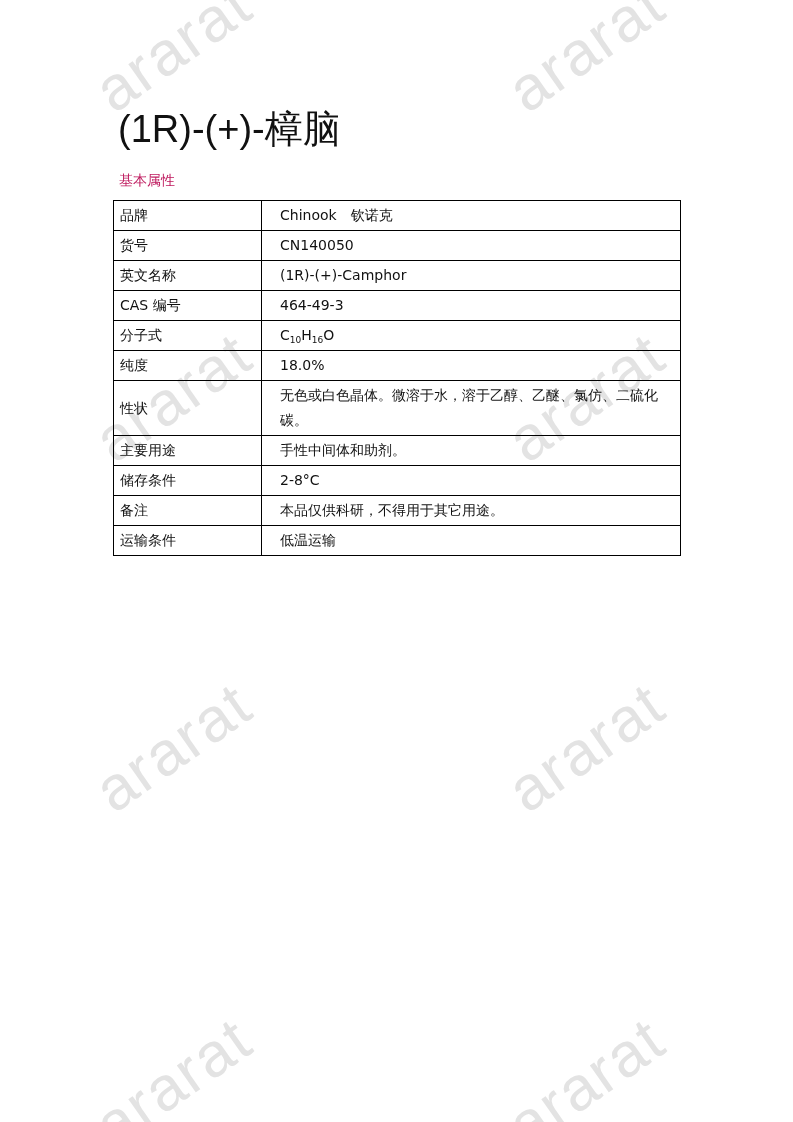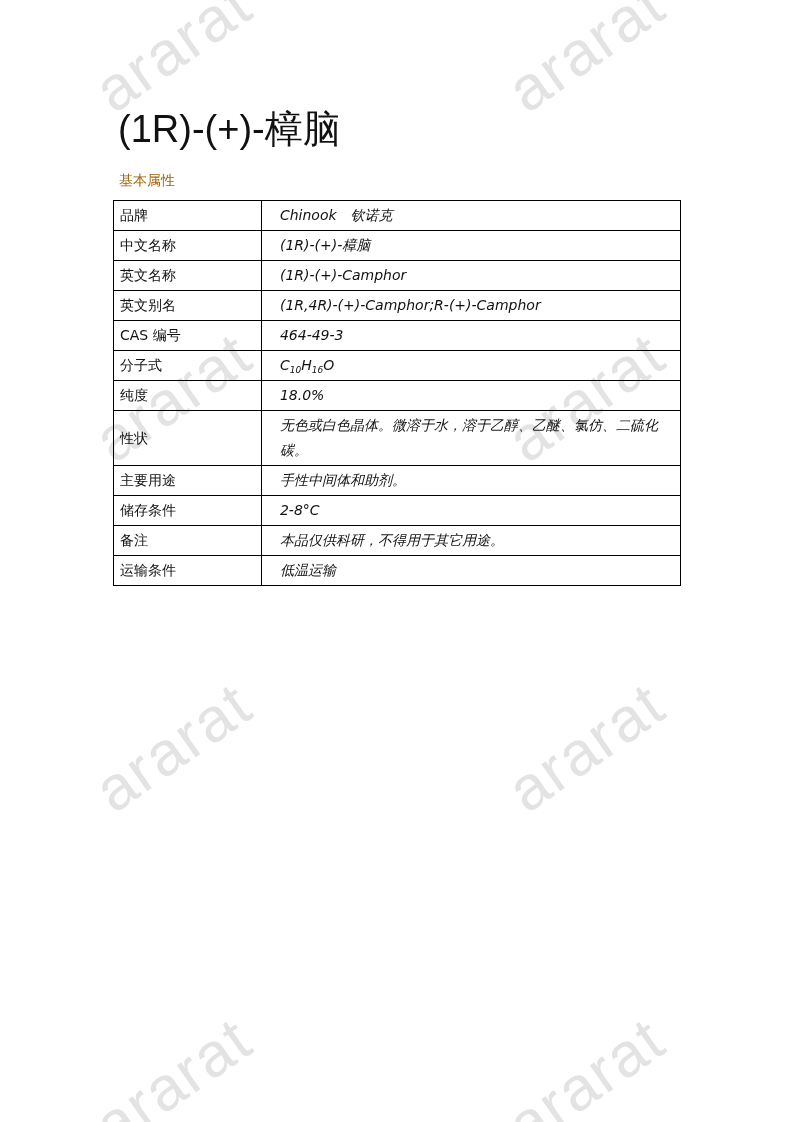--- a/index.html
+++ b/index.html
@@ -38,21 +38,21 @@
       line-height: 50px;
       color: #111111;
       z-index: 1;
     }
     .section-label {
       position: absolute;
       left: 119px;
       top: 170px;
       font-size: 14px;
       line-height: 20px;
-      color: #a16207;
+      color: #be185d;
       z-index: 1;
     }
     table.props {
       position: absolute;
       left: 113px;
       top: 200px;
       width: 568px;
       border-collapse: collapse;
       z-index: 1;
       font-size: 14px;
@@ -63,21 +63,20 @@
       vertical-align: middle;
       line-height: 25px;
       height: 22px;
     }
     table.props td.key {
       width: 138px;
     }
     table.props td.val {
       width: 403px;
       padding-left: 18px;
-      font-style: italic;
     }
     sub {
       font-size: 9px;
       vertical-align: -3px;
       line-height: 0;
       text-align: center;
     }
   </style>
 </head>
 <body>
@@ -94,30 +93,26 @@
 <h1 class="page-title">(1R)-(+)-樟脑</h1>
 <div class="section-label">基本属性</div>
 
 <table class="props">
   <tbody>
     <tr>
       <td class="key">品牌</td>
       <td class="val">Chinook　钦诺克</td>
     </tr>
     <tr>
-      <td class="key">中文名称</td>
-      <td class="val">(1R)-(+)-樟脑</td>
+      <td class="key">货号</td>
+      <td class="val">CN140050</td>
     </tr>
     <tr>
       <td class="key">英文名称</td>
       <td class="val">(1R)-(+)-Camphor</td>
-    </tr>
-    <tr>
-      <td class="key">英文别名</td>
-      <td class="val">(1R,4R)-(+)-Camphor;R-(+)-Camphor</td>
     </tr>
     <tr>
       <td class="key">CAS 编号</td>
       <td class="val">464-49-3</td>
     </tr>
     <tr>
       <td class="key">分子式</td>
       <td class="val"><span>C</span><sub>10</sub><span>H</span><sub>16</sub><span>O</span></td>
     </tr>
     <tr>

